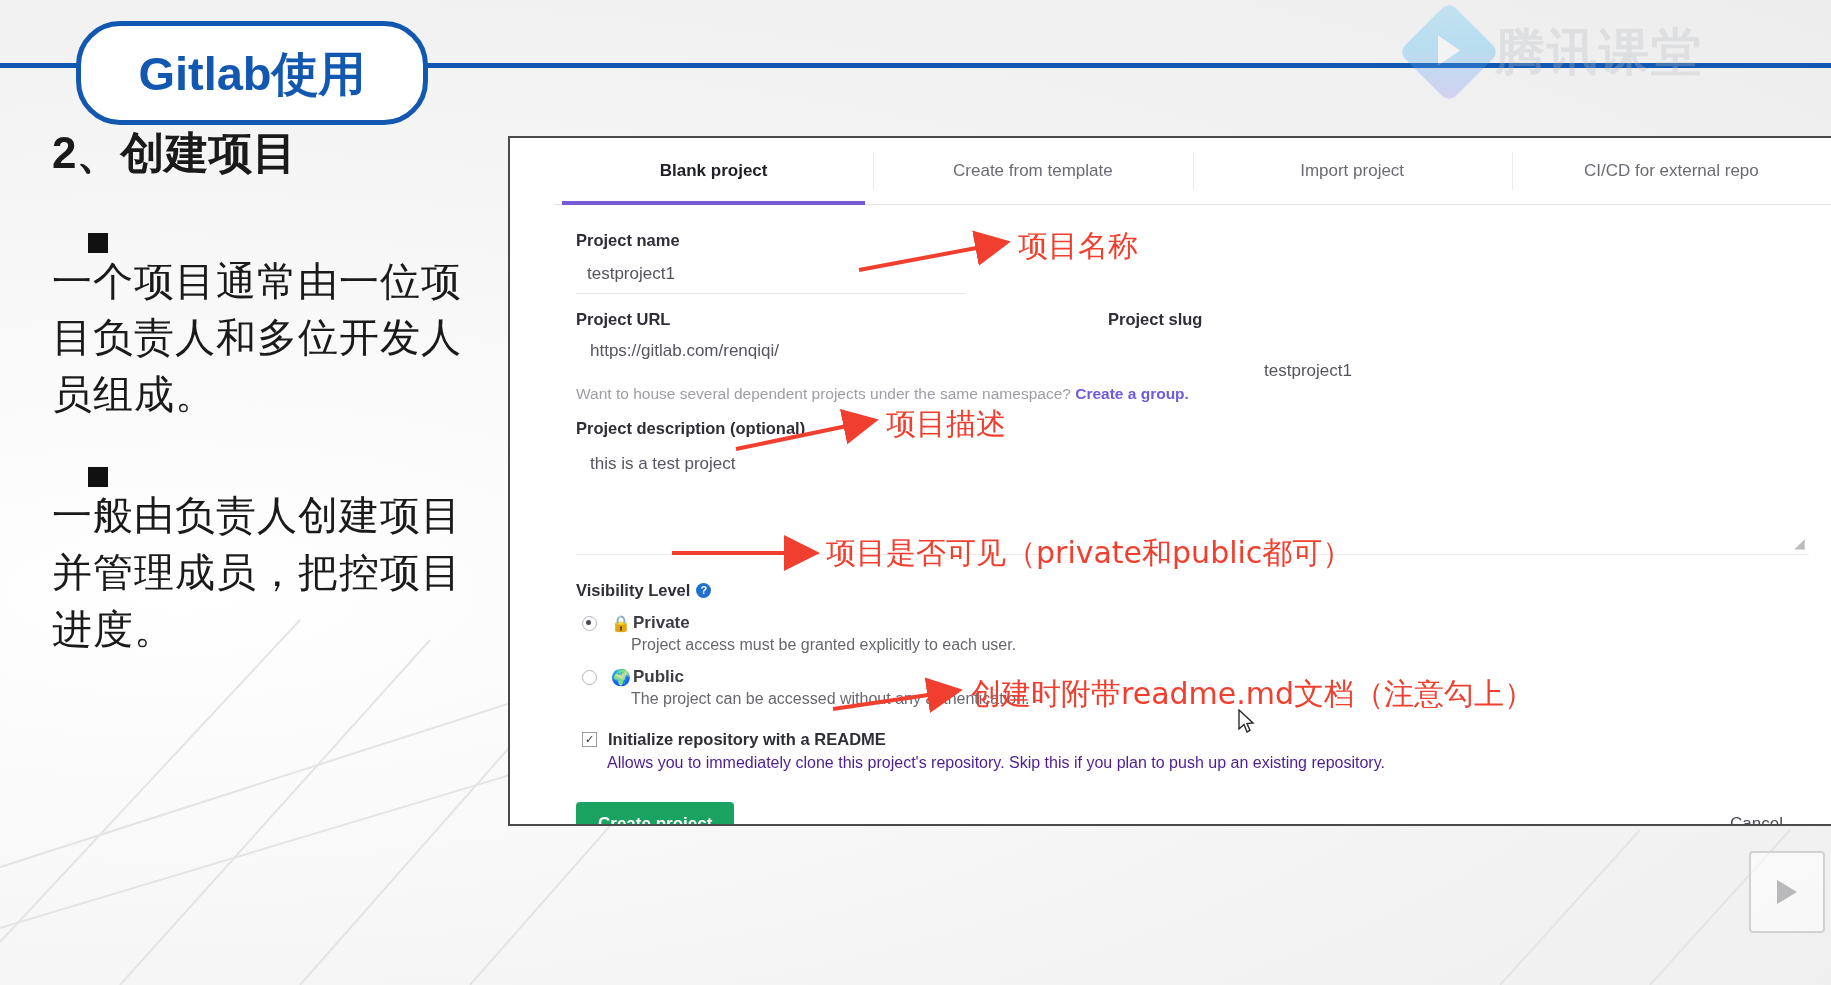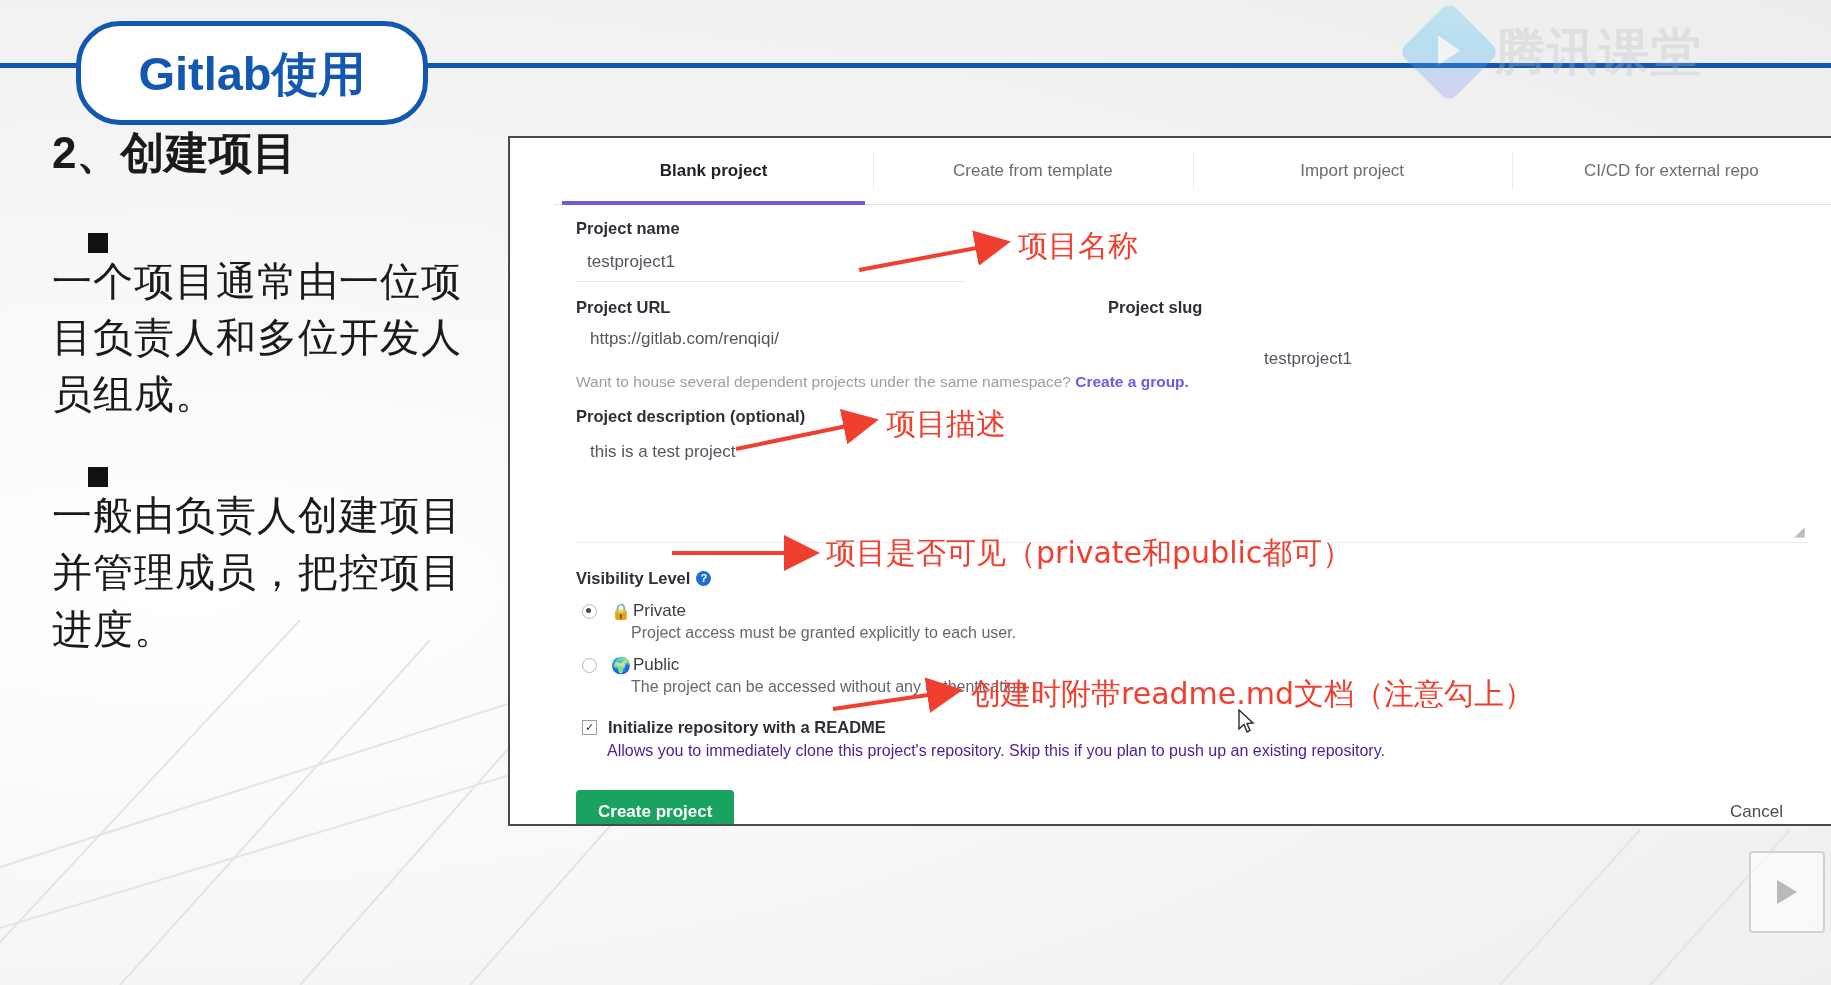--- a/index.html
+++ b/index.html
@@ -179,21 +179,21 @@
   }
 
   .gl-body { padding: 14px 22px 0 22px; position: relative; }
 
   .fld-label {
     font-size: 16.5px;
     font-weight: bold;
     color: #2e2e38;
     margin: 16px 0 8px 0;
   }
-  .fld-label.inline { margin-top: 0; }
+  .fld-label.inline { margin-top: 12px; }
 
   .fld-input {
     border: none;
     border-bottom: 1px solid #e6e6e6;
     font-size: 17px;
     color: #55555f;
     padding: 6px 0 9px 11px;
     width: 378px;
   }
 
@@ -273,21 +273,21 @@
   }
   .radio.on::after {
     content: "";
     position: absolute;
     left: 3px; top: 3px;
     width: 5px; height: 5px;
     border-radius: 50%;
     background: #4a4a53;
   }
   .opt-icon { width: 22px; font-size: 16px; flex: none; text-align: left; }
-  .opt-name { font-size: 17px; color: #3c3c45; }
+  .opt-name { font-size: 17px; color: #3c3c45; font-weight: bold; }
   .opt-desc {
     font-size: 16px;
     color: #67676f;
     margin: 3px 0 0 55px;
   }
 
   .check-row { display: flex; align-items: center; margin-top: 22px; }
   .checkbox {
     width: 13px; height: 13px;
     border: 1px solid #9a9aa2;

